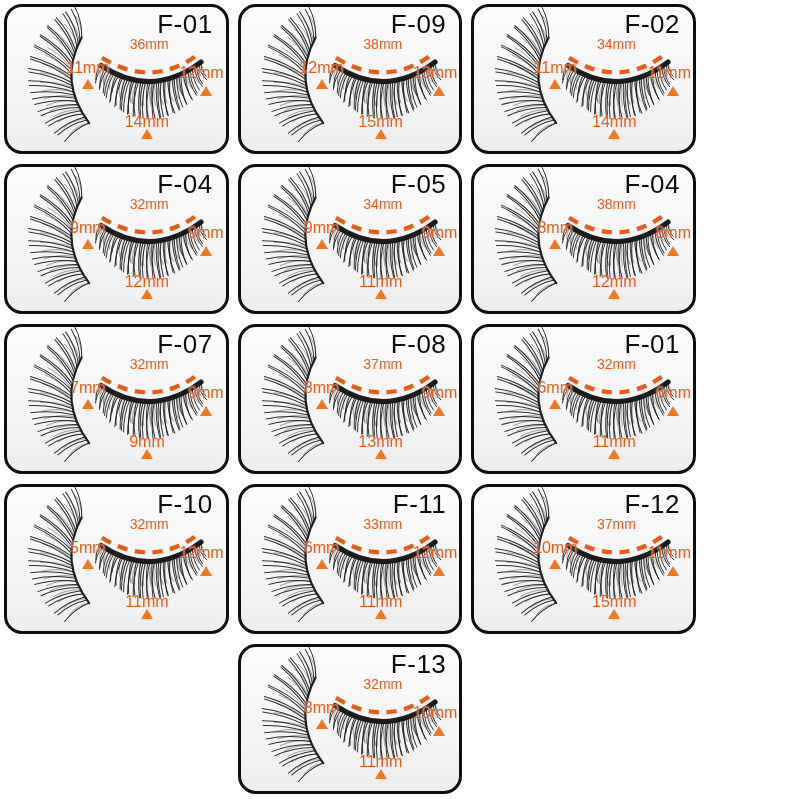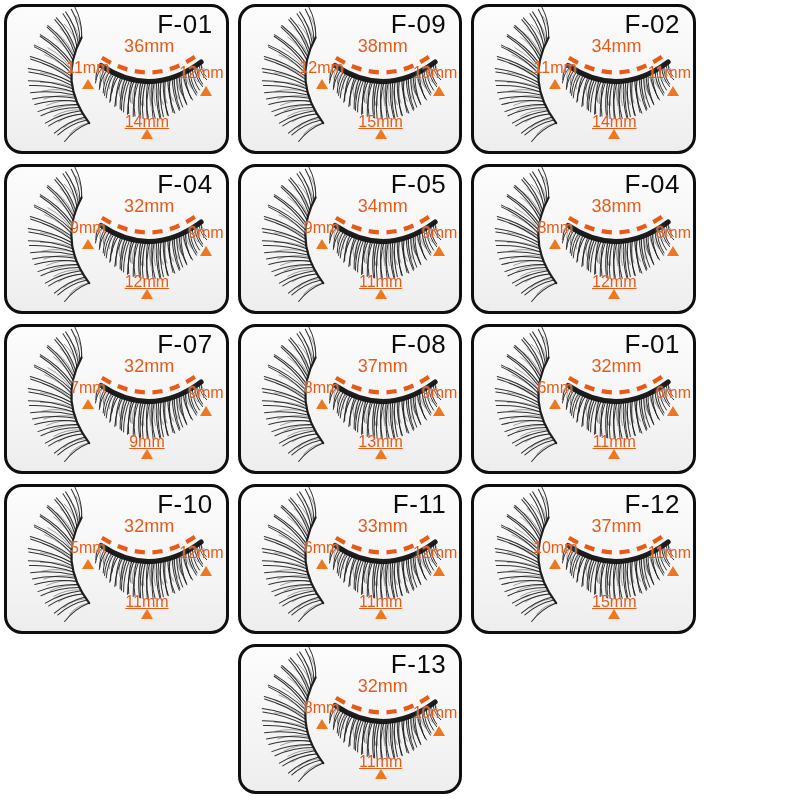--- a/index.html
+++ b/index.html
@@ -32,24 +32,24 @@
     font-size: 26px; line-height: 1.25; color: #0c0c0c;
     letter-spacing: 0.5px;
   }
   .m {
     position: absolute;
     font-size: 16px; line-height: 1;
     color: var(--accent, #ea5a17);
     white-space: nowrap;
     text-shadow: 0 0 2px rgba(255,255,255,0.8);
   }
-  .m-arc    { left: 65%; top: 21%; transform: translateX(-50%); font-size: 18px; }
+  .m-arc    { left: 65%; top: 21%; transform: translateX(-50%); font-size: 14px; }
   .m-left   { left: 37%; top: 37%; transform: translateX(-50%); }
   .m-right  { right: 2px; top: 40%; }
-  .m-bottom { left: 64%; top: 74%; transform: translateX(-50%); text-decoration: underline; }
+  .m-bottom { left: 64%; top: 74%; transform: translateX(-50%); }
   .tri {
     position: absolute; width: 0; height: 0;
     border-left: 6px solid transparent;
     border-right: 6px solid transparent;
     border-bottom: 10px solid var(--triangle, #f0771d);
   }
   .tri-left   { left: 37%; top: 50%; transform: translateX(-50%); }
   .tri-right  { right: 14px; top: 55%; }
   .tri-bottom { left: 64%; top: 85%; transform: translateX(-50%); }
 </style>

